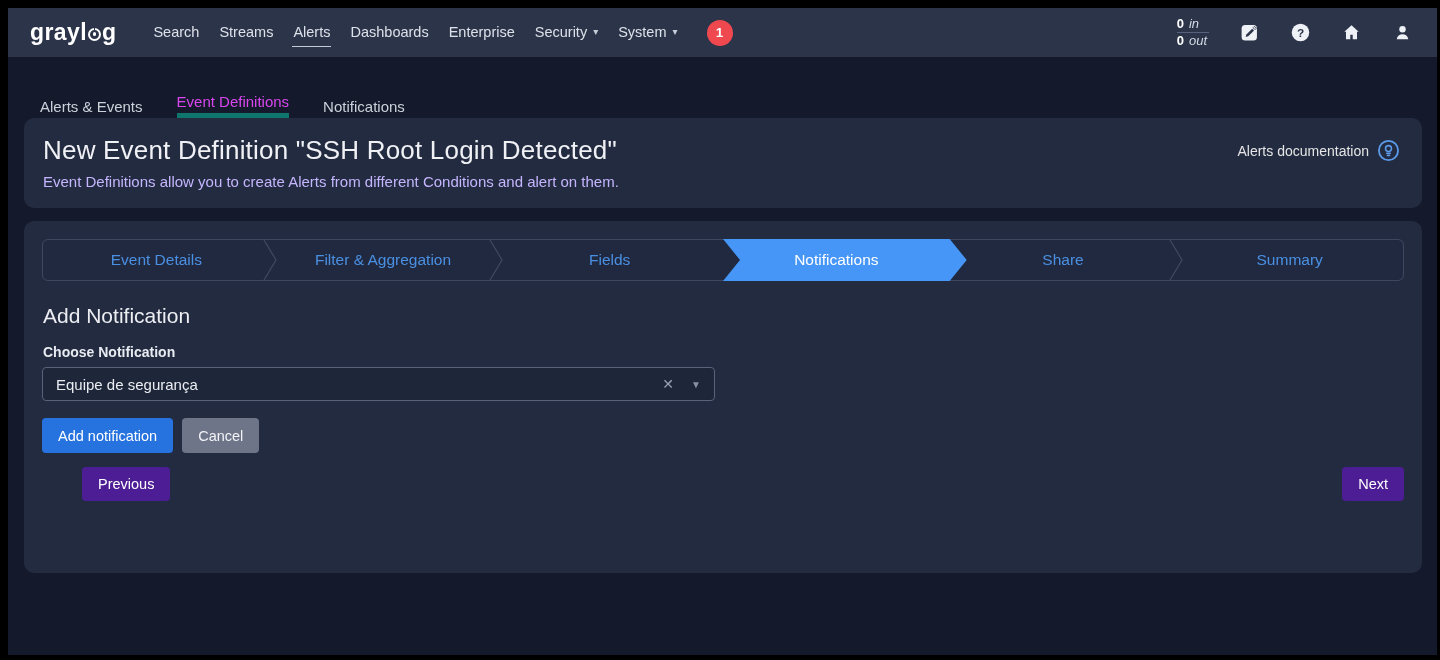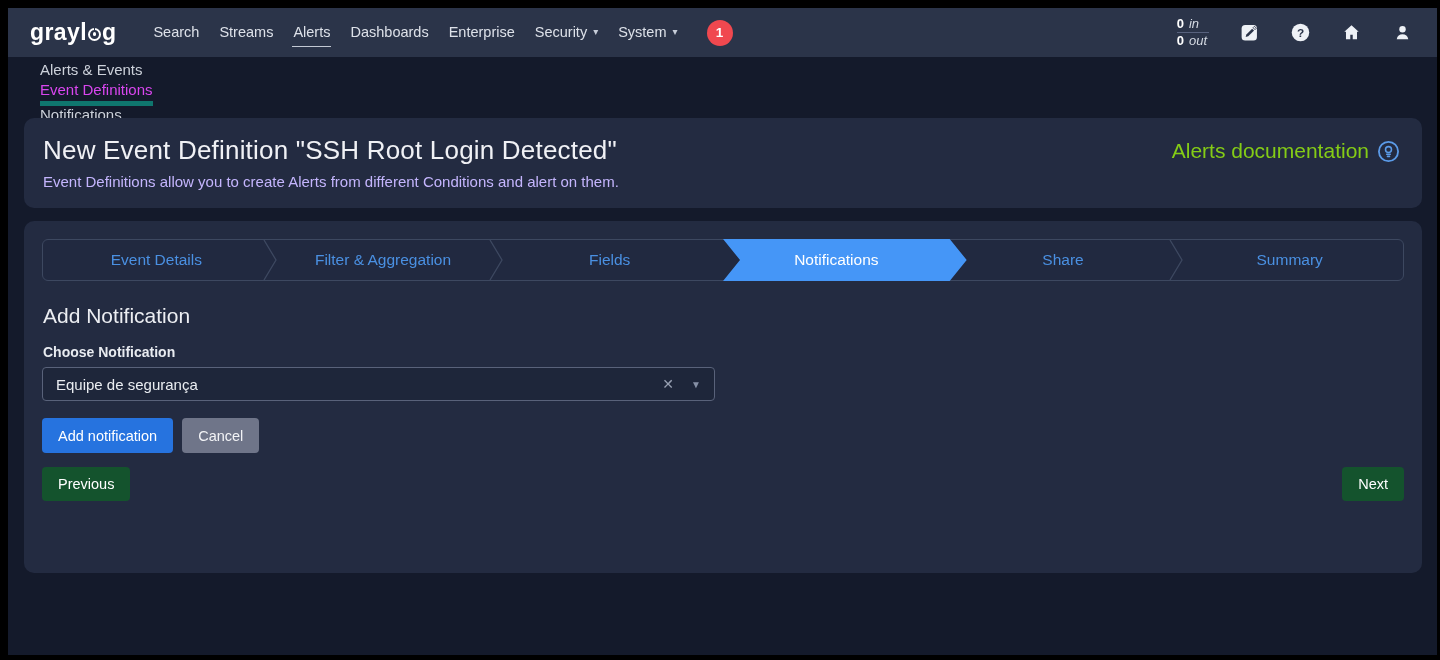--- a/index.html
+++ b/index.html
@@ -19,30 +19,30 @@
   .nav-badge { margin-left:28px; width:26px; height:26px; border-radius:50%; background:#f0484f; color:#fff; font-size:13.5px; font-weight:bold; display:flex; align-items:center; justify-content:center; cursor:pointer; }
   .nav-right { margin-left:auto; display:flex; align-items:center; gap:30px; }
   .throughput { font-size:13px; color:#fff; cursor:default; }
   .tp-line { display:flex; align-items:baseline; gap:5px; padding:0 2px 1px 0; }
   .tp-line.top { border-bottom:1px solid #58627e; }
   .tp-line .val { font-weight:bold; font-style:normal; }
   .tp-line .unit { font-style:italic; color:#d6dbe4; }
   .nav-icon { width:21px; height:21px; display:flex; align-items:center; justify-content:center; cursor:pointer; }
 
   
-  .subnav { height:61px; display:flex; align-items:flex-start; padding:4px 0 0 32px;flex-direction:column; }
+  .subnav { height:61px; display:flex; align-items:flex-end; gap:34px; padding:4px 0 0 32px; }
   .subnav-item { color:#ccd1da; font-size:15px; padding-bottom:3px; cursor:pointer; }
   .subnav-item.active { color:#d946ef; border-bottom:5px solid #0f766e; }
 
   
   .panel { background:#232b41; border-radius:10px; margin:0 15px 0 16px; }
   .header-panel { position:relative; padding:17px 22px 18px 19px; }
   .page-title { color:#f0f1f5; font-size:26px; font-weight:400; letter-spacing:.2px; }
   .page-subtitle { color:#c4b5fd; font-size:15px; margin-top:7px; }
-  .doc-link { position:absolute; right:22px; top:21px; display:flex; align-items:center; gap:8px; color:#84cc16; font-size:21px; cursor:pointer; }
+  .doc-link { position:absolute; right:22px; top:21px; display:flex; align-items:center; gap:8px; color:#e5e5e5; font-size:14px; cursor:pointer; }
 
   
   .content-panel { margin-top:13px; padding:18px 18px 24px; min-height:352px; }
 
   
   .wizard { position:relative; display:flex; height:42px; border:1px solid #3d4860; border-radius:6px; background:#212940; margin-bottom:23px; }
   .wstep { flex:1; position:relative; display:flex; align-items:center; justify-content:center; font-size:15.5px; color:#4a90e2; cursor:pointer; }
   .wstep .wlabel { position:relative; z-index:3; }
   .wstep.active { color:#fff; }
   .wstep.active::before { content:''; position:absolute; left:0; top:-1px; bottom:-1px; right:-17px; background:#4596f7;
@@ -59,21 +59,21 @@
   .select-value { color:#eaedf1; font-size:15px; flex:1; }
   .select-clear { color:#98a0b2; font-size:14px; margin-right:17px; cursor:pointer; }
   .select-arrow { color:#8690a6; font-size:10px; cursor:pointer; }
   .help-text { width:678px; color:#99a1b2; font-size:15.5px; line-height:1.42; margin-top:9px; }
 
   .btn { display:inline-flex; align-items:center; justify-content:center; height:35px; padding:0 16px; border:none; border-radius:4px; font-family:"Liberation Sans", sans-serif; font-size:14.5px; color:#fff; cursor:pointer; }
   .btn-row { display:flex; gap:9px; margin-top:17px; }
   .btn-primary { background:#2673df; }
   .btn-gray { background:#6f7589; color:#f2f3f6; }
   .pager-row { display:flex; justify-content:space-between; margin-top:14px; }
-  .btn-cyan { background:#14532d; height:34px; }
+  .btn-cyan { background:#4c1d95; height:34px;margin-left:40px; }
 </style>
 </head>
 <body>
 
 <div class="app">
 
   <div class="navbar">
     <div class="logo">
         <span>grayl</span>
         <span class="logo-o"></span>

